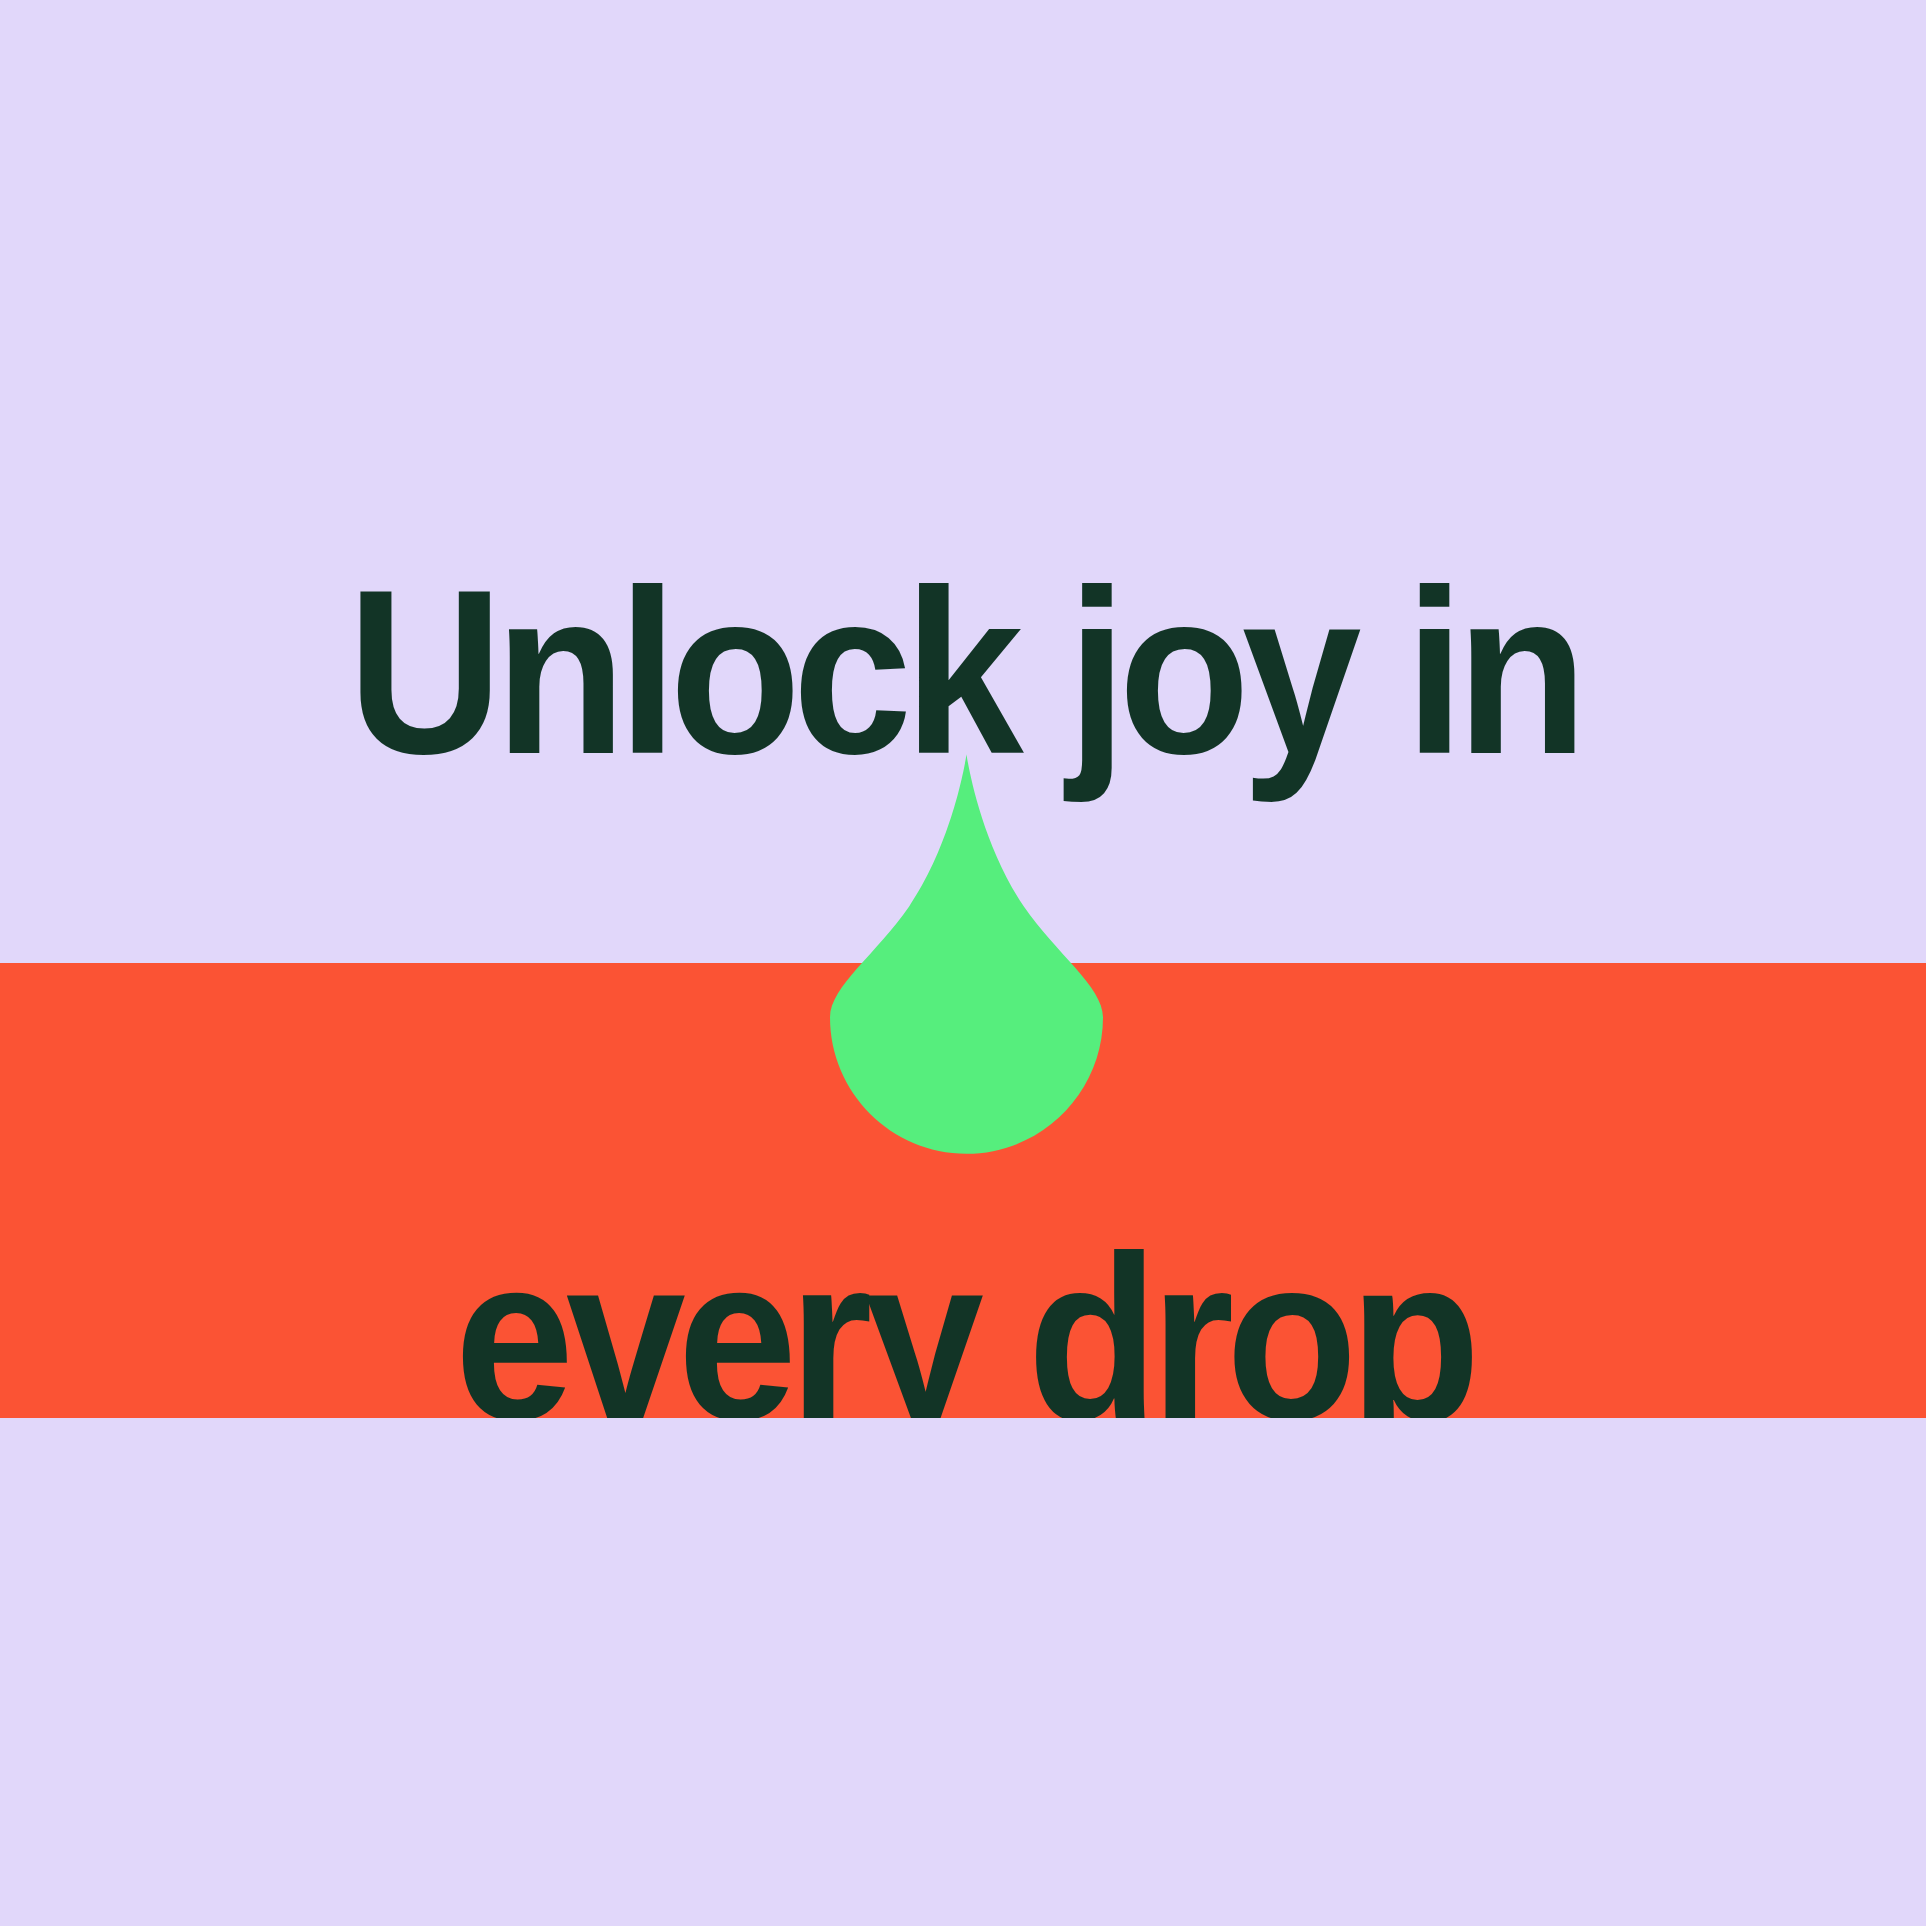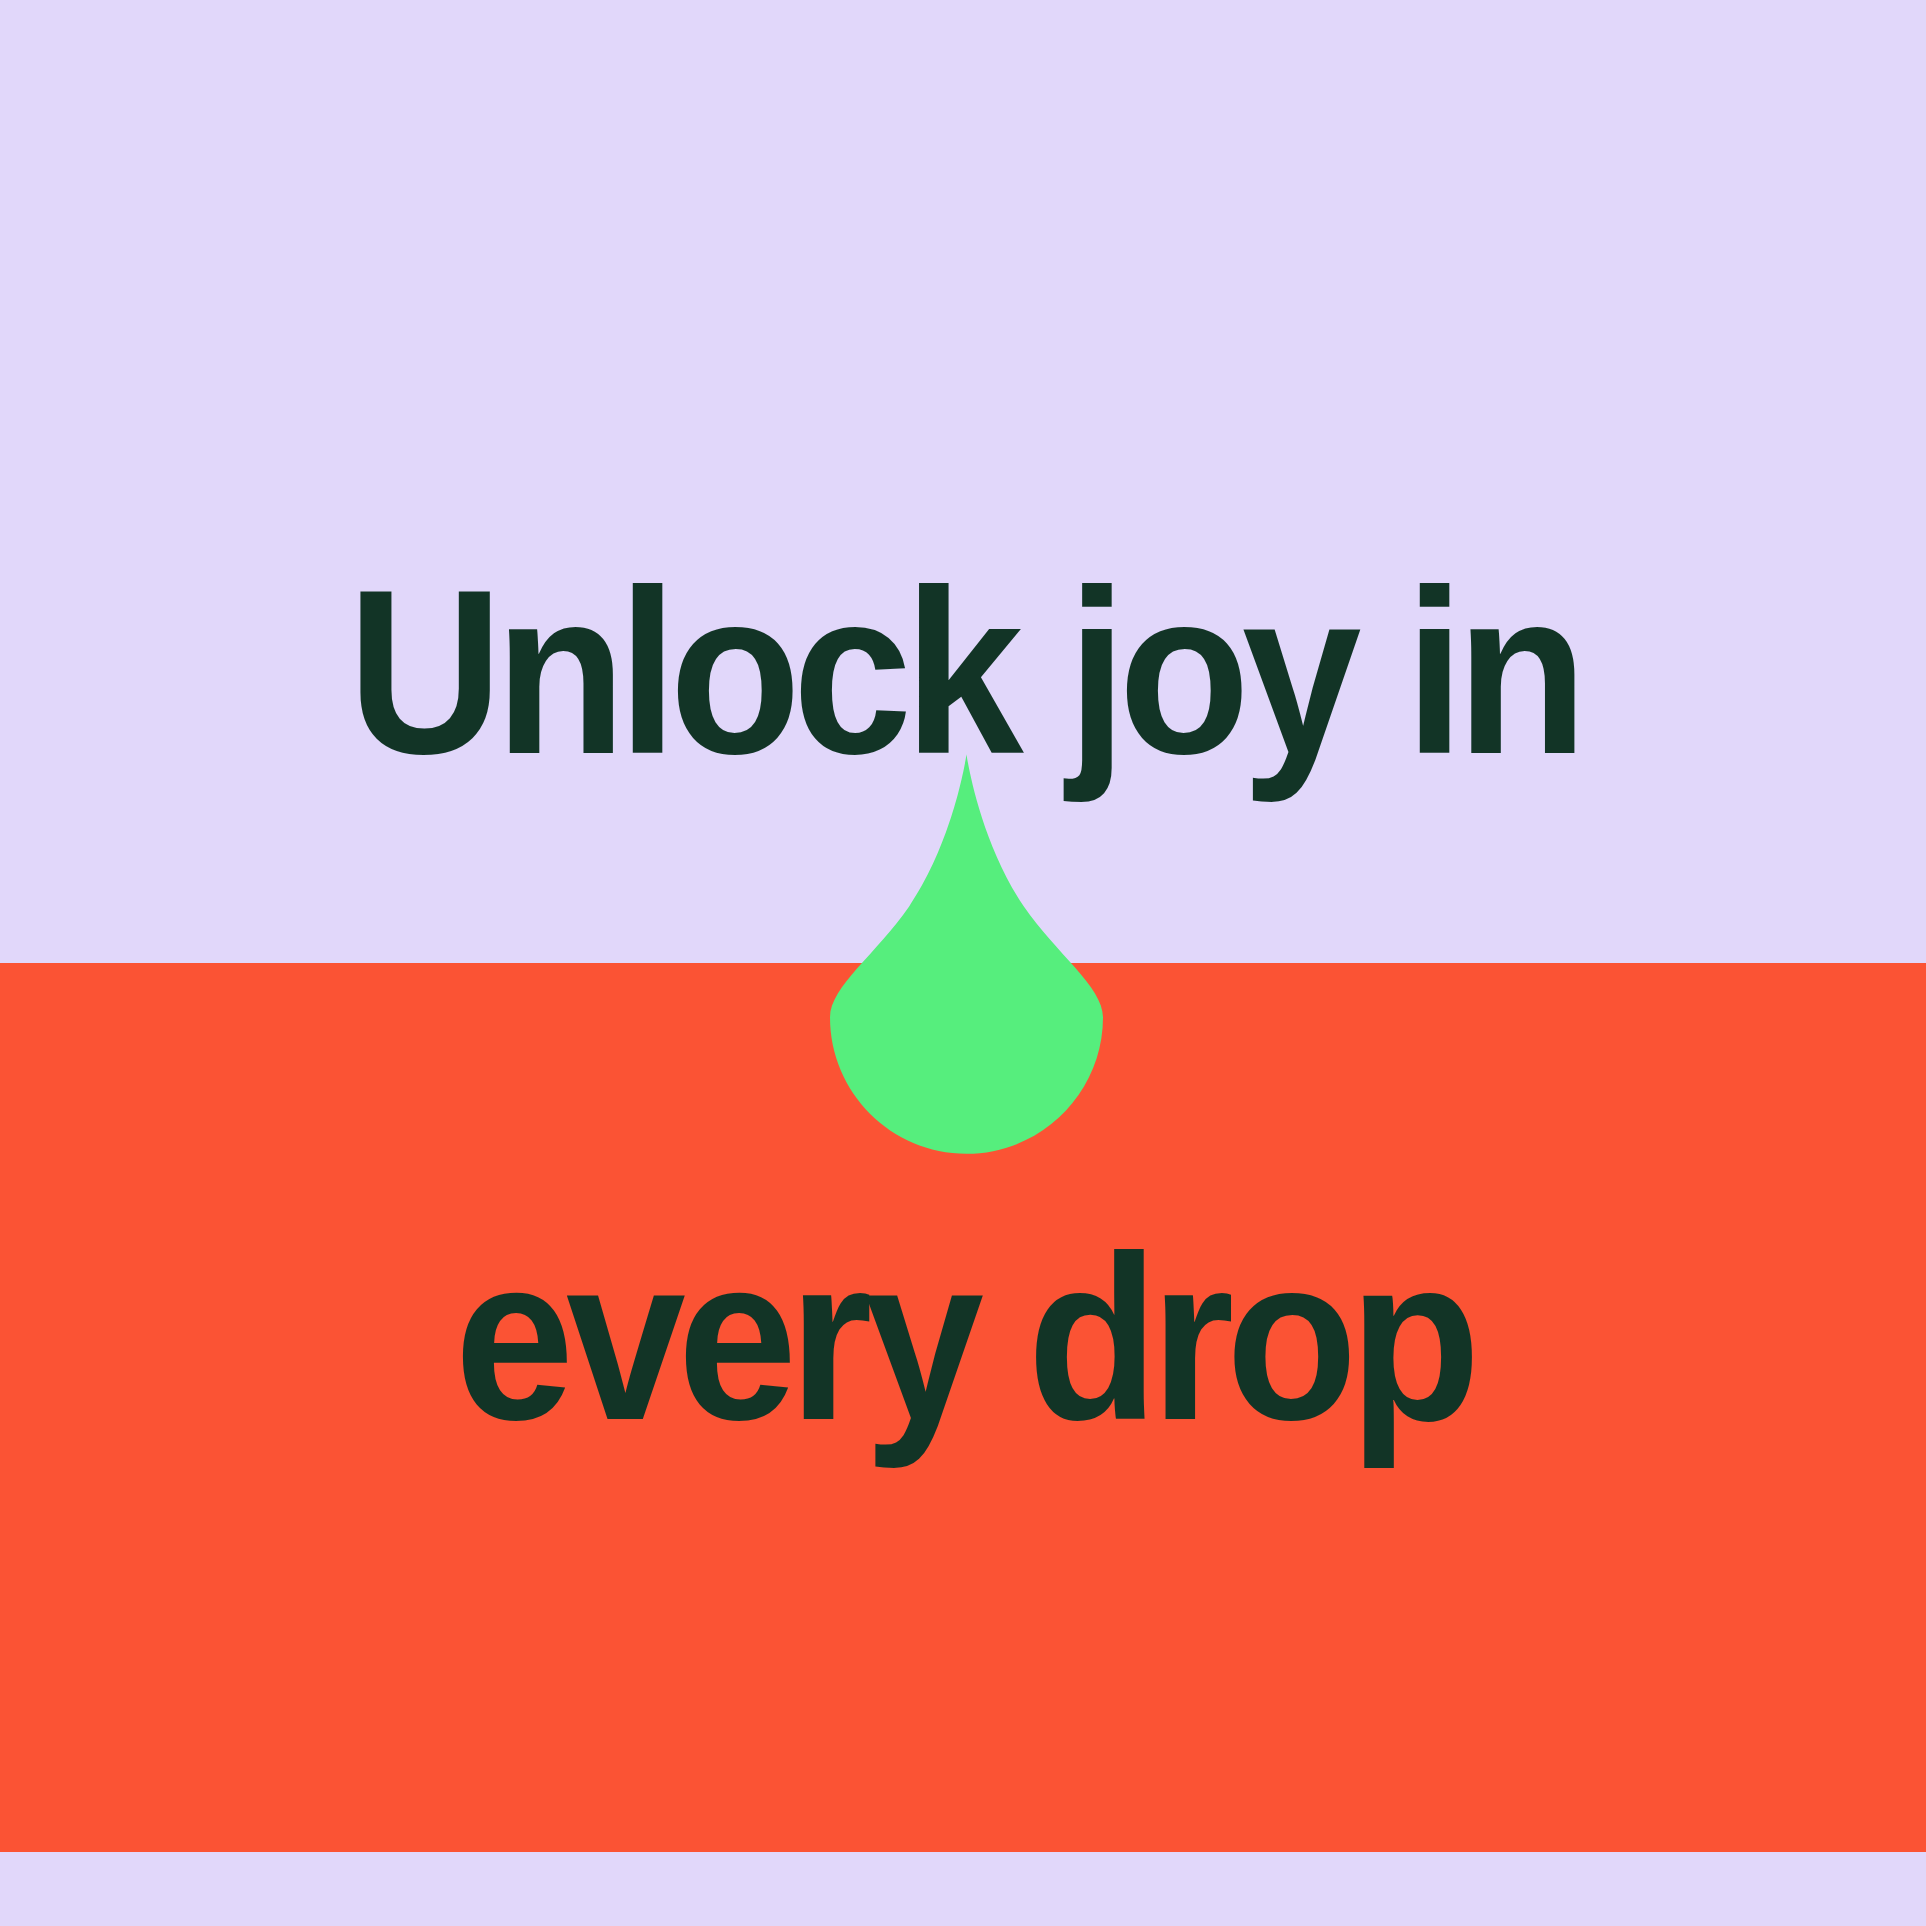--- a/index.html
+++ b/index.html
@@ -5,21 +5,21 @@
   * { margin:0; padding:0; box-sizing:border-box; }
   html, body { width:1927px; height:1927px; overflow:hidden; }
   body {
     font-family: "Liberation Sans", sans-serif;
     background:#E1D7FA;
   }
 
   #poster {
     position:relative;
     width:1927px;
-    height:1852px;
+    height:1418px;
     overflow:hidden;
   }
 
   
   .half {
     position:absolute;
     left:0;
     width:1927px;
     height:963px;
   }

